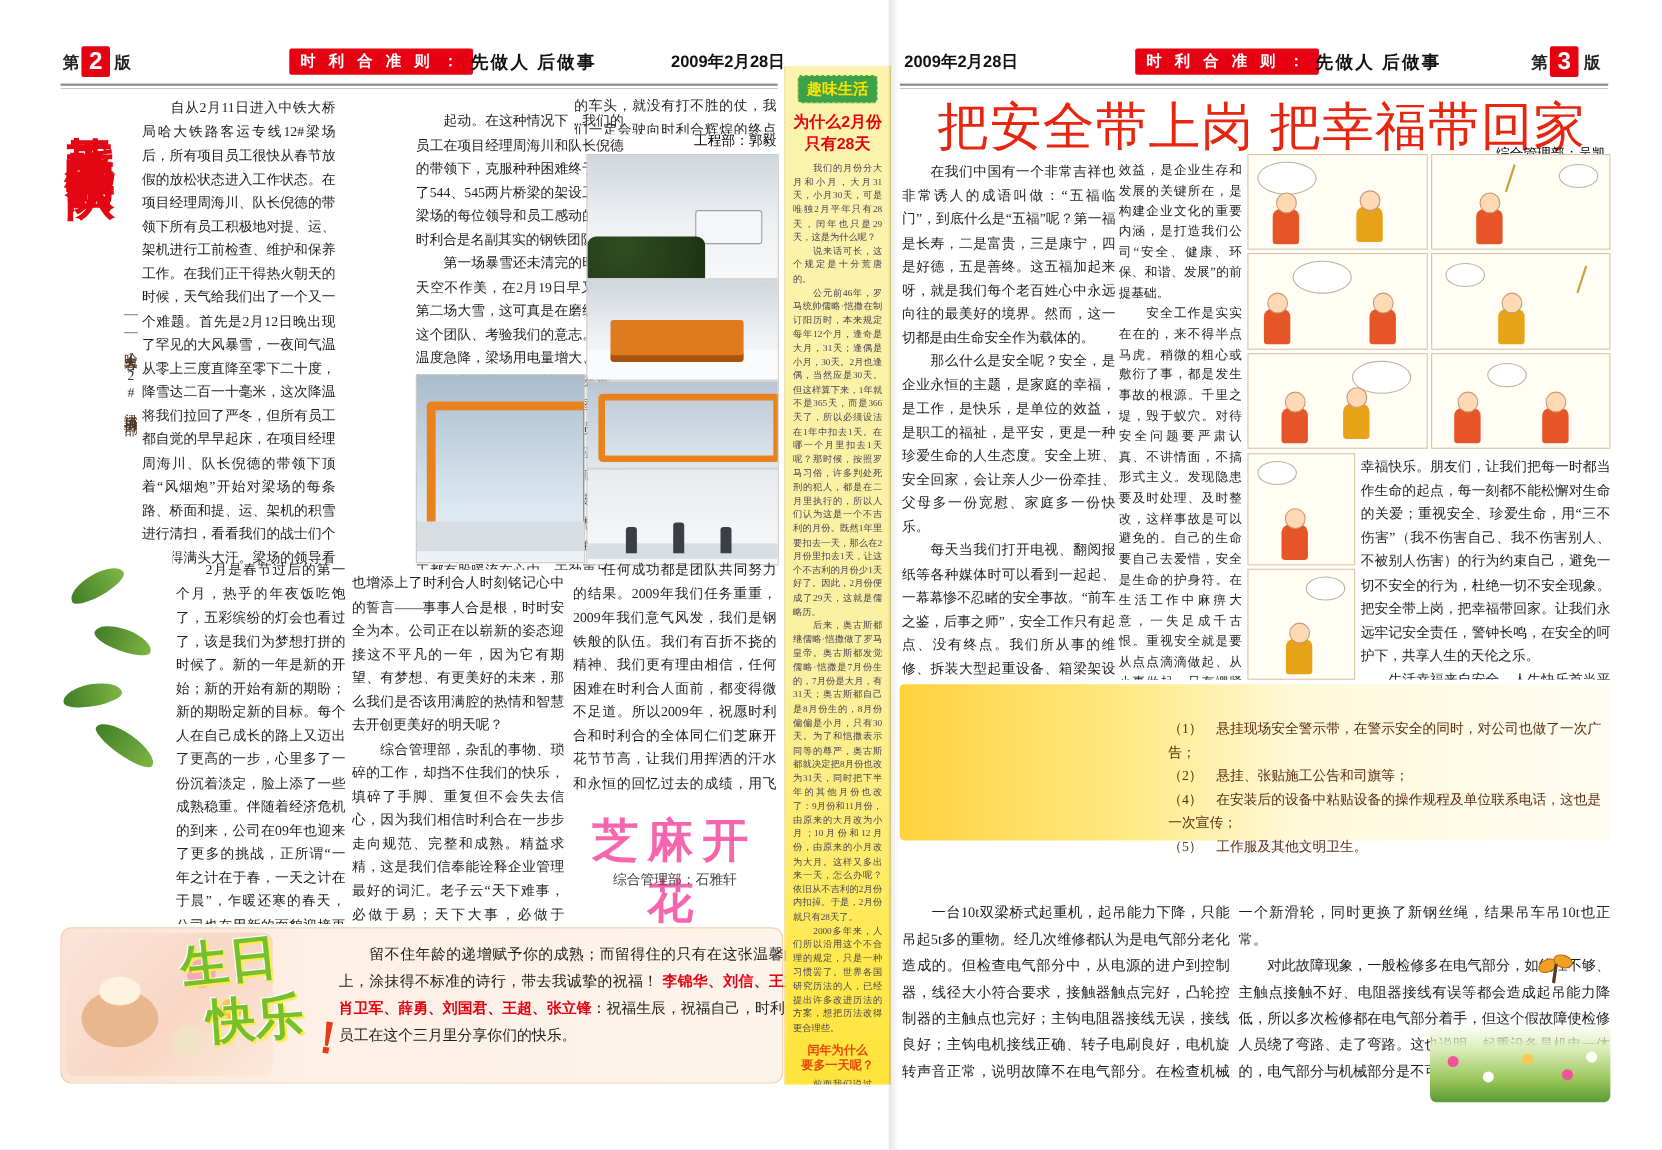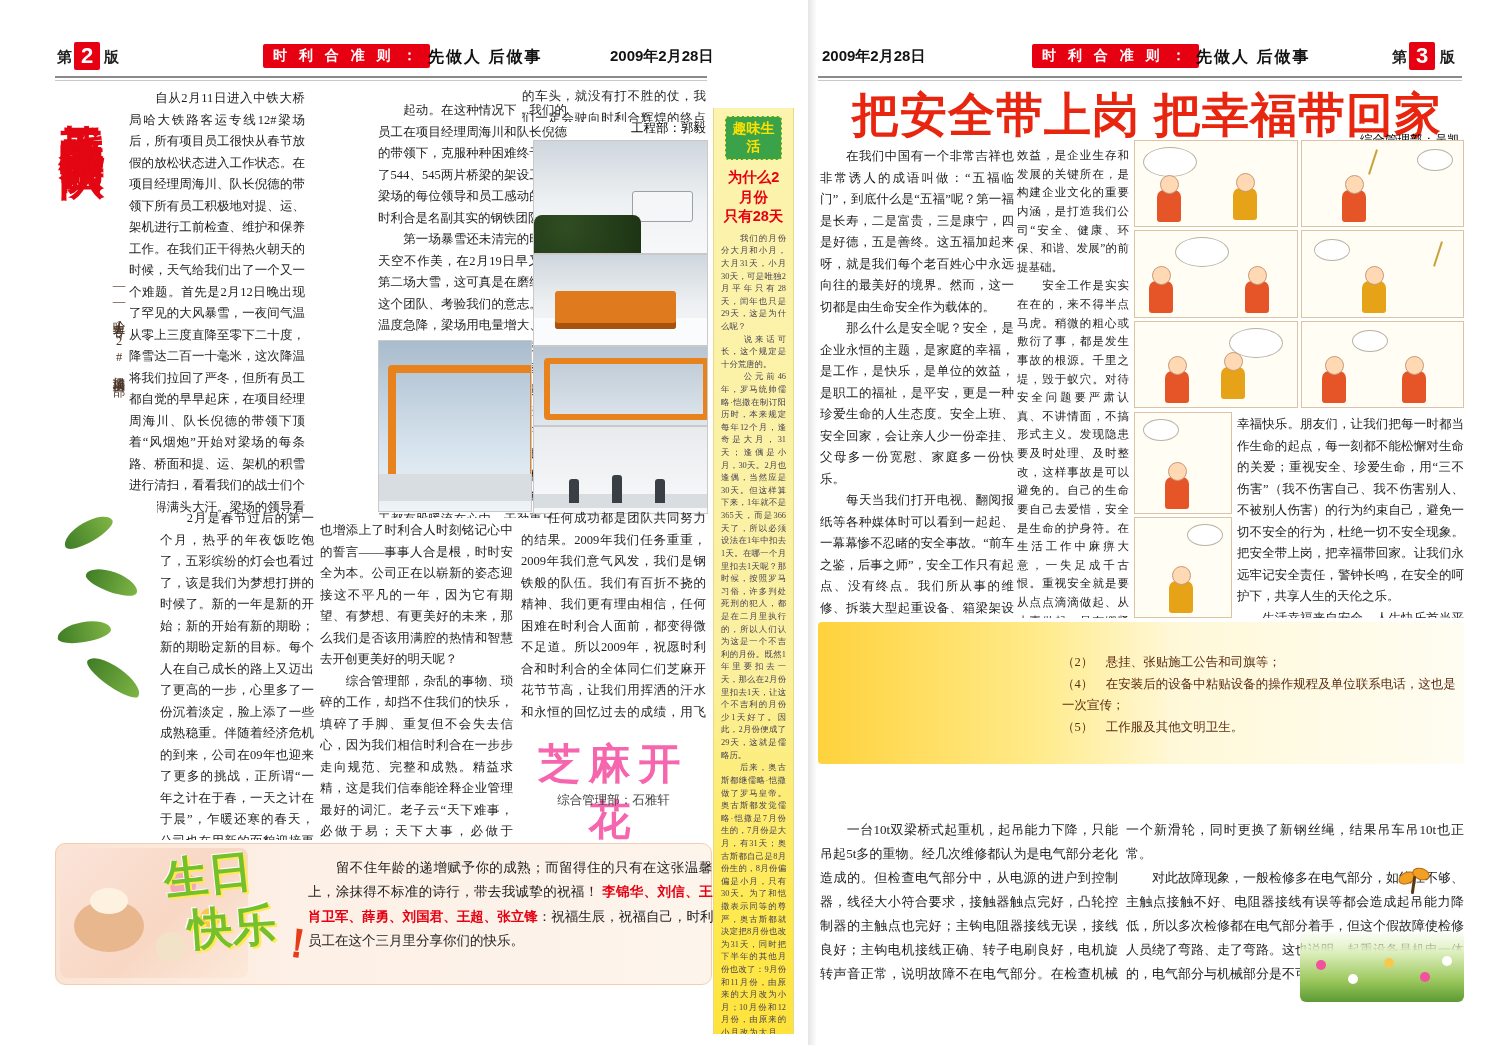--- a/index.html
+++ b/index.html
@@ -37,21 +37,21 @@
   .leaf{position:absolute;width:54px;height:20px;background:linear-gradient(90deg,#3f7d26,#7fb545);border-radius:50% 50% 50% 50%/60% 60% 40% 40%;}
   .blob{position:absolute;border-radius:50%;}
   
   .fun-col{background:linear-gradient(#fcf3ae,#fbf0a0 60%,#ffe94d 88%,#ffe33c);border-left:1px solid #e8d98a;border-right:1px solid #e8d98a;padding:8px 7px;box-sizing:border-box;overflow:hidden;}
   .fun-tag{background:#3aa34a;color:#ffe100;font-weight:bold;font-size:14px;text-align:center;
            border-radius:4px;padding:3px 0;margin:0 4px 8px 4px;border:1px dashed #ffe94d;}
   .fun-title{color:#e60012;font-weight:bold;font-size:14.5px;text-align:center;line-height:1.35;white-space:pre-line;margin-bottom:6px;}
   .fun-body{font-size:8.4px;line-height:1.5;color:#474253;text-align:justify;white-space:pre-line;}
   .fun-sub{color:#e8450a;font-weight:bold;font-size:11px;text-align:center;line-height:1.3;white-space:pre-line;margin:6px 0 4px 0;}
   
-  .big-head{font-weight:bold;color:#e8250f;font-size:47px;letter-spacing:1px;white-space:nowrap;}
+  .big-head{font-weight:normal;color:#e8250f;font-size:47px;letter-spacing:1px;white-space:nowrap;}
   
   .comic-grid{display:grid;grid-template-columns:1fr 1fr;grid-auto-rows:1fr;gap:3px;}
   .panel{position:relative;background:#fffdf4;border:1px solid #dcc3a6;overflow:hidden;}
   .bubble{position:absolute;background:#fff;border:1px solid #b9b2a6;border-radius:50%;width:52px;height:28px;}
   .bubble.small{width:34px;height:20px;}
   .cman{position:absolute;width:24px;height:32px;background:#e65527;border-radius:7px 7px 3px 3px;}
   .cman::before{content:"";position:absolute;top:-15px;left:3px;width:17px;height:17px;background:#ffd9b3;border:1px solid #c89878;border-radius:50%;}
   .cman.alt{background:#e6a317;}
   .zig{position:absolute;width:2px;height:26px;background:#caa23c;transform:rotate(18deg);}
   
@@ -142,21 +142,21 @@
     </div>
     <div class="abs bday-title" style="left:108px;top:10px;font-size:44px;transform:rotate(-6deg);">生日</div>
     <div class="abs bday-title" style="left:132px;top:62px;font-size:44px;transform:rotate(-4deg);">快乐</div>
     <div class="abs" style="left:222px;top:72px;font-size:40px;font-weight:bold;color:#e63c18;transform:rotate(8deg);">！</div>
     <div class="abs bday-text" style="left:252px;top:12px;width:446px;height:118px;overflow:hidden;">
       <span>　　留不住年龄的递增赋予你的成熟；而留得住的只有在这张温馨的卡片上，涂抹得不标准的诗行，带去我诚挚的祝福！</span>
       <span class="red-names">李锦华、刘信、王立丰、肖卫军、薛勇、刘国君、王超、张立锋</span><span>：祝福生辰，祝福自己，时利合全体员工在这个三月里分享你们的快乐。</span>
     </div>
   </div>
 
-  <div class="abs fun-col" style="left:713px;top:60px;width:81px;height:926px;margin-top:48px;">
+  <div class="abs fun-col" style="left:713px;top:60px;width:97px;height:926px;">
     <div class="fun-tag sans">趣味生活</div>
     <div class="fun-title sans">为什么2月份
 只有28天</div>
     <div class="fun-body">　　我们的月份分大月和小月，大月31天，小月30天，可是唯独2月平年只有28天，闰年也只是29天，这是为什么呢？
 　　说来话可长，这个规定是十分荒唐的。
 　　公元前46年，罗马统帅儒略·恺撒在制订阳历时，本来规定每年12个月，逢奇是大月，31天；逢偶是小月，30天。2月也逢偶，当然应是30天。但这样算下来，1年就不是365天，而是366天了，所以必须设法在1年中扣去1天。在哪一个月里扣去1天呢？那时候，按照罗马习俗，许多判处死刑的犯人，都是在二月里执行的，所以人们认为这是一个不吉利的月份。既然1年里要扣去一天，那么在2月份里扣去1天，让这个不吉利的月份少1天好了。因此，2月份便成了29天，这就是儒略历。
 　　后来，奥古斯都继儒略·恺撒做了罗马皇帝。奥古斯都发觉儒略·恺撒是7月份生的，7月份是大月，有31天；奥古斯都自己是8月份生的，8月份偏偏是小月，只有30天。为了和恺撒表示同等的尊严，奥古斯都就决定把8月份也改为31天，同时把下半年的其他月份也改了：9月份和11月份，由原来的大月改为小月；10月份和12月份，由原来的小月改为大月。这样又多出来一天，怎么办呢？依旧从不吉利的2月份内扣掉。于是，2月份就只有28天了。
 　　2000多年来，人们所以沿用这个不合理的规定，只是一种习惯罢了。世界各国研究历法的人，已经提出许多改进历法的方案，想把历法改得更合理些。</div>
     <div class="fun-sub sans">闰年为什么
 要多一天呢？</div>
@@ -224,20 +224,21 @@
       <div class="cman" style="left:30px;bottom:4px;"></div>
     </div>
     <div class="panel" style="flex:1;">
       <div class="bubble small" style="right:8px;top:6px;"></div>
       <div class="cman alt" style="left:34px;bottom:4px;"></div>
     </div>
   </div>
 
   <div class="abs civil-box" style="left:818px;top:622px;width:646px;height:142px;">
     <div class="abs" style="left:244px;top:30px;width:400px;">
+      <div class="civil-item">（1）　悬挂现场安全警示带，在警示安全的同时，对公司也做了一次广告；</div>
       <div class="civil-item">（2）　悬挂、张贴施工公告和司旗等；</div>
       <div class="civil-item">（4）　在安装后的设备中粘贴设备的操作规程及单位联系电话，这也是一次宣传；</div>
       <div class="civil-item">（5）　工作服及其他文明卫生。</div>
     </div>
   </div>
 
   <div class="abs bt2" style="left:820px;top:818px;width:298px;height:164px;">　　一台10t双梁桥式起重机，起吊能力下降，只能吊起5t多的重物。经几次维修都认为是电气部分老化造成的。但检查电气部分中，从电源的进户到控制器，线径大小符合要求，接触器触点完好，凸轮控制器的主触点也完好；主钩电阻器接线无误，接线良好；主钩电机接线正确、转子电刷良好，电机旋转声音正常，说明故障不在电气部分。在检查机械部分时，发现主钩钢丝绳磨损较大，打开小车架上的定滑轮罩壳，看到钢丝绳不在滑轮上，已掉在滑轮轴上，并发现滑轮轮缘有缺口。换了</div>
   <div class="abs bt2" style="left:1126px;top:818px;width:338px;height:164px;">一个新滑轮，同时更换了新钢丝绳，结果吊车吊10t也正常。
 　　对此故障现象，一般检修多在电气部分，如线径不够、主触点接触不好、电阻器接线有误等都会造成起吊能力降低，所以多次检修都在电气部分着手，但这个假故障使检修人员绕了弯路、走了弯路。这也说明，起重设备是机电一体的，电气部分与机械部分是不可分的，只要细心检查、全面观察，一些假故障是能识别的。</div>
 

